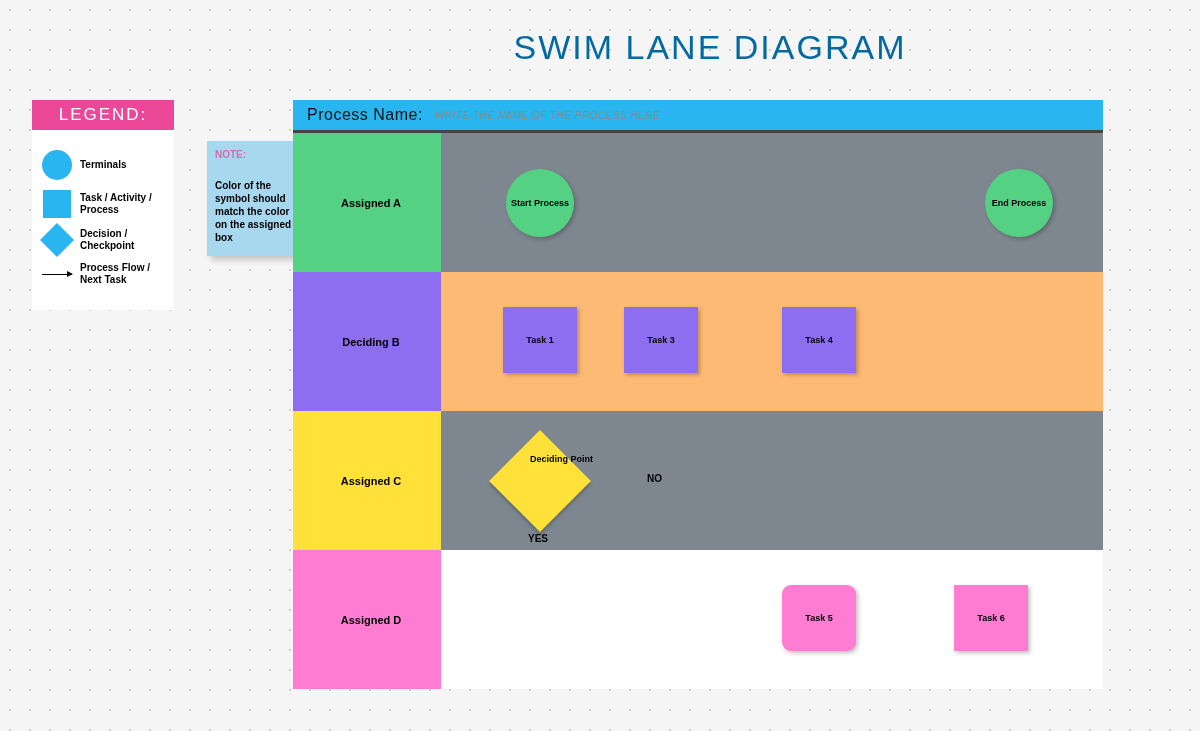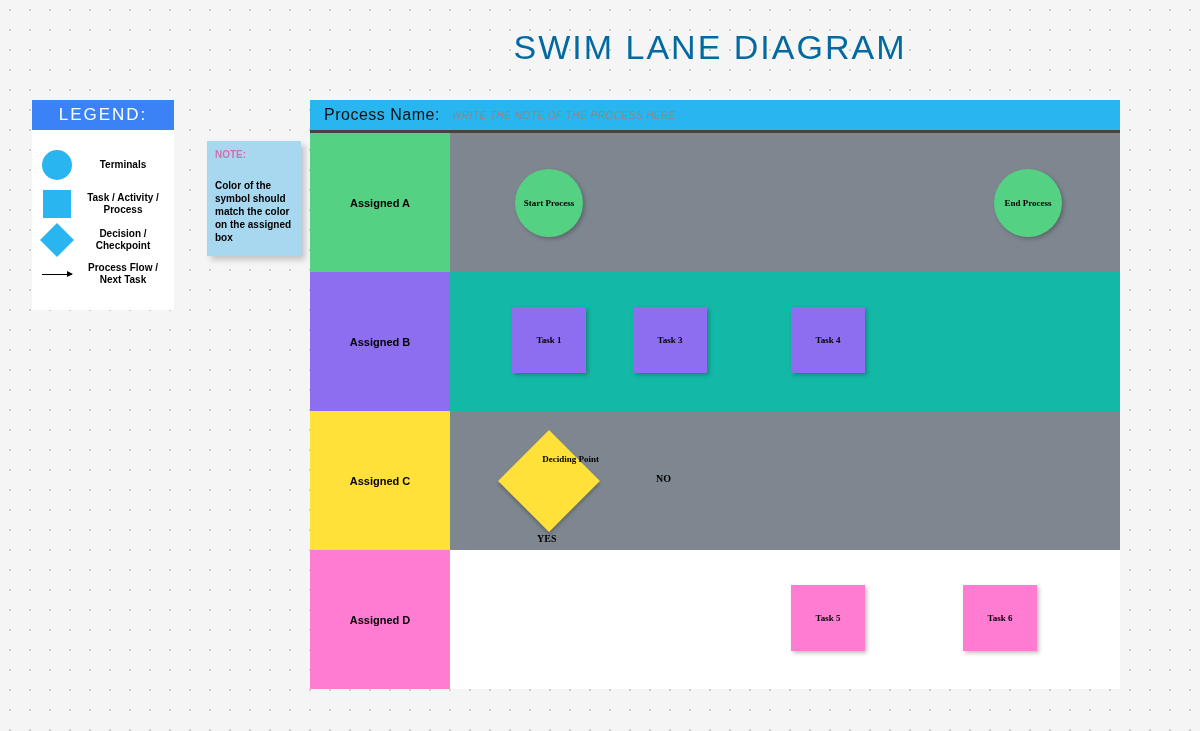--- a/index.html
+++ b/index.html
@@ -12,50 +12,50 @@
   .title{
     position:absolute;top:28px;left:300px;width:820px;text-align:center;
     font-family:Impact, "Arial Narrow", sans-serif;
     font-size:34px;letter-spacing:2px;color:#0369a1;
   }
   
   .legend{
     position:absolute;top:100px;left:32px;width:142px;
   }
   .legend-header{
-    background:#3b82f6;color:#fff;text-align:center;font-family:Impact,"Arial Narrow",sans-serif;
+    background:#ec4899;color:#fff;text-align:center;font-family:Impact,"Arial Narrow",sans-serif;
     font-size:17px;letter-spacing:2px;padding:5px 0;
   }
   .legend-body{background:#fff;padding:10px 8px 14px 8px;}
-  .leg-row{display:flex;align-items:center;margin:10px 0;text-align:center;}
+  .leg-row{display:flex;align-items:center;margin:10px 0;}
   .leg-shape{width:34px;display:flex;justify-content:center;align-items:center;}
   .leg-label{font-size:10px;font-weight:bold;color:#000;line-height:12px;flex:1;padding-left:6px;}
   .shape-circle{width:30px;height:30px;border-radius:50%;background:#29b6f0;}
   .shape-square{width:28px;height:28px;background:#29b6f0;}
   .shape-diamond{width:24px;height:24px;background:#29b6f0;transform:rotate(45deg);}
   .shape-arrow{width:30px;height:1px;background:#000;position:relative;}
   .shape-arrow::after{content:"";position:absolute;right:-1px;top:-3px;border-left:6px solid #000;border-top:3.5px solid transparent;border-bottom:3.5px solid transparent;}
   
   .note{
     position:absolute;top:141px;left:207px;width:78px;background:#a8d8f0;
     padding:7px 8px 12px 8px;font-size:10px;line-height:13px;font-weight:bold;color:#000;
     box-shadow:4px 4px 6px rgba(0,0,0,.2);
   }
   .note-head{color:#d070b0;font-size:10px;margin-bottom:18px;}
   
-  .swim{position:absolute;top:100px;left:310px;width:810px;background:#fff;}
+  .swim{position:absolute;top:100px;left:293px;width:810px;background:#fff;}
   .header-bar{background:#29b6f0;height:30px;display:flex;align-items:center;}
   .hdr-label{font-family:Impact,"Arial Narrow",sans-serif;font-size:16px;color:#111;padding:0 12px 0 14px;letter-spacing:.5px;}
   .hdr-placeholder{font-size:10px;letter-spacing:.5px;color:#888;font-style:italic;}
   .hdr-rule{height:3px;background:#444;}
   .lane{display:flex;height:139px;}
-  .lane-hd{width:140px;display:flex;align-items:center;justify-content:center;font-size:11px;font-weight:bold;}
-  .lane-body{flex:1;position:relative;font-family:Liberation Serif, serif;}
+  .lane-hd{width:140px;display:flex;align-items:center;justify-content:center;font-size:11px;font-weight:bold;padding-left:8px;}
+  .lane-body{flex:1;position:relative;}
   .bgA{background:#55d184;} .rowA .lane-body{background:#7e8790;}
-  .bgB{background:#8d6df0;} .rowB .lane-body{background:#14b8a6;}
+  .bgB{background:#8d6df0;} .rowB .lane-body{background:#fdba74;}
   .bgC{background:#ffe13a;} .rowC .lane-body{background:#7e8790;}
   .bgD{background:#ff7cd3;} .rowD .lane-body{background:#fff;}
   
   .circle{position:absolute;width:68px;height:68px;border-radius:50%;background:#55d184;display:flex;align-items:center;justify-content:center;text-align:center;font-size:9px;line-height:11px;font-weight:bold;box-shadow:2px 2px 4px rgba(0,0,0,.25);}
   .box{position:absolute;width:74px;height:66px;display:flex;align-items:center;justify-content:center;font-size:9px;font-weight:bold;box-shadow:2px 2px 4px rgba(0,0,0,.25);}
   .boxB{background:#8d6df0;} .boxD{background:#ff7cd3;}
   .diamond{position:absolute;width:72px;height:72px;background:#ffe13a;transform:rotate(45deg);box-shadow:2px 2px 4px rgba(0,0,0,.25);}
   .diamond span{display:block;transform:rotate(-45deg);font-size:9px;font-weight:bold;text-align:center;line-height:11px;}
   .dlabel{position:absolute;font-size:10px;font-weight:bold;}
   svg.arrows{position:absolute;top:0;left:140px;width:670px;height:556px;pointer-events:none;}
@@ -96,21 +96,21 @@
 </div>
 
 <div class="note">
   <div class="note-head">NOTE:</div>
   <div>Color of the symbol should match the color on the assigned box</div>
 </div>
 
 <div class="swim">
   <div class="header-bar">
     <div class="hdr-label">Process Name:</div>
-    <div class="hdr-placeholder">WRITE THE NOTE OF THE PROCESS HERE</div>
+    <div class="hdr-placeholder">WRITE THE NAME OF THE PROCESS HERE</div>
   </div>
   <div class="hdr-rule"></div>
 
   <svg class="arrows">
     <defs>
       <marker id="ah" markerWidth="8" markerHeight="8" refX="6" refY="3" orient="auto">
         <path d="M0,0 L6,3 L0,6 Z" fill="#000"></path>
       </marker>
     </defs>
 
@@ -139,21 +139,21 @@
       <div class="circle" style="left:65px;top:36px;">
           <span>Start Process</span>
         </div>
       <div class="circle" style="left:500px;top:36px;margin-left:44px;">
           <span>End Process</span>
         </div>
     </div>
   </div>
 
   <div class="lane rowB">
-    <div class="lane-hd bgB">Assigned B</div>
+    <div class="lane-hd bgB">Deciding B</div>
     <div class="lane-body">
       <div class="box boxB" style="left:62px;top:35px;">
           <span>Task 1</span>
         </div>
       <div class="box boxB" style="left:183px;top:35px;">
           <span>Task 3</span>
         </div>
       <div class="box boxB" style="left:341px;top:35px;">
           <span>Task 4</span>
         </div>
@@ -167,21 +167,21 @@
           <span>Deciding Point</span>
         </div>
       <div class="dlabel" style="left:206px;top:62px;">NO</div>
       <div class="dlabel" style="left:87px;top:122px;">YES</div>
     </div>
   </div>
 
   <div class="lane rowD">
     <div class="lane-hd bgD">Assigned D</div>
     <div class="lane-body">
-      <div class="box boxD" style="left:341px;top:35px;">
+      <div class="box boxD" style="left:341px;top:35px;border-radius:9px;">
           <span>Task 5</span>
         </div>
       <div class="box boxD" style="left:497px;top:35px;margin-left:16px;">
           <span>Task 6</span>
         </div>
     </div>
   </div>
 </div>
 
 </body></html>

